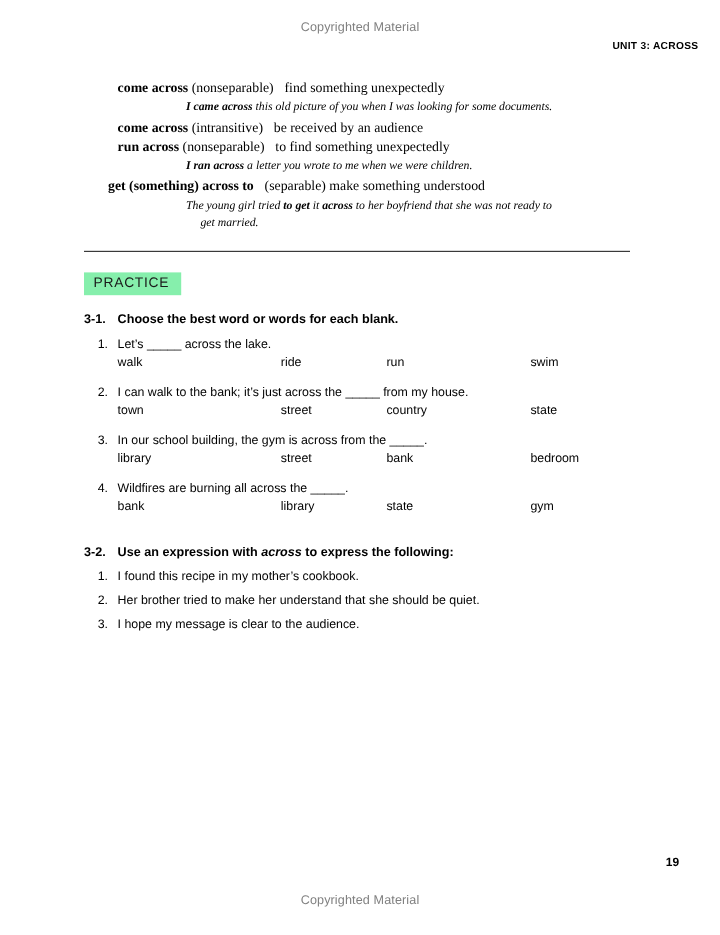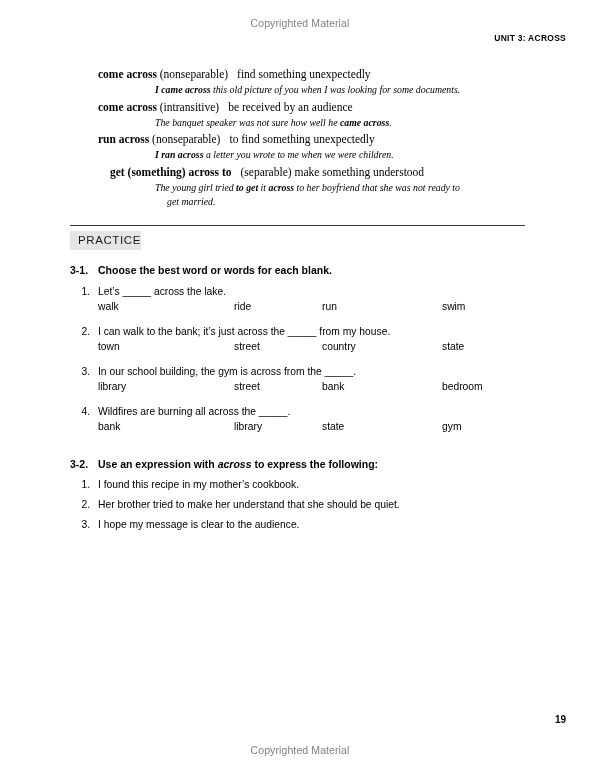--- a/index.html
+++ b/index.html
@@ -38,21 +38,21 @@
     left: 0;
     width: 600px;
     text-align: center;
     font-size: 10.5px;
     color: #808080;
     letter-spacing: 0.1px;
   }
   .unit-header {
     position: absolute;
     top: 33px;
-    right: 34px;
+    right: 18px;
     font-size: 8.5px;
     font-weight: bold;
     letter-spacing: 0.25px;
     color: #000;
   }
   .page-number {
     position: absolute;
     top: 714px;
     right: 34px;
     font-size: 10px;
@@ -81,21 +81,21 @@
     margin-top: 4px;
   }
   .verb-entry {
     font-family: "Liberation Serif", serif;
     font-size: 11.5px;
     line-height: 1.42;
     margin-left: 28px;
     white-space: nowrap;
   }
   .verb-entry.indent-more {
-    margin-left: 40px;
+    margin-left: 20px;
   }
   .verb-entry .hw {
     font-weight: bold;
   }
   .verb-entry .gap {
     display: inline-block;
     width: 9px;
   }
   .verb-example {
     font-family: Liberation Serif, serif;
@@ -115,23 +115,23 @@
   }
 
   
   .rule {
     margin-top: 16px;
     border-top: 1.4px solid #3a3a3a;
     width: 455px;
   }
   .practice-badge {
     display: inline-block;
-    margin-top: 5px;
-    padding: 3px 0 4px 8px;
-    background: #e5e5e5;
+    margin-top: 17px;
+    padding: 3px 10px 4px 8px;
+    background: #86efac;
     font-size: 11.5px;
     letter-spacing: 0.6px;
     color: #1a1a1a;
   }
 
   
   .exercise-head {
     margin-top: 14px;
     font-size: 10.5px;
     font-weight: bold;
@@ -211,21 +211,20 @@
       <div class="verb-entry">
         <span class="hw">come across</span>
         <span>(nonseparable)</span><span class="gap"></span><span>find something unexpectedly</span>
       </div>
       <div class="verb-example"><span></span><b>I came across</b><span> this old picture of you when I was looking for some documents.</span></div>
 
       <div class="verb-entry">
         <span class="hw">come across</span>
         <span>(intransitive)</span><span class="gap"></span><span>be received by an audience</span>
       </div>
-      <div class="verb-example"><span>The banquet speaker was not sure how well he </span><b>came across</b><span>.</span></div>
 
       <div class="verb-entry">
         <span class="hw">run across</span>
         <span>(nonseparable)</span><span class="gap"></span><span>to find something unexpectedly</span>
       </div>
       <div class="verb-example"><span></span><b>I ran across</b><span> a letter you wrote to me when we were children.</span></div>
 
       <div class="verb-entry indent-more">
         <span class="hw">get (something) across to</span><span class="gap"></span><span>(separable)</span>
         <span>make something understood</span>

